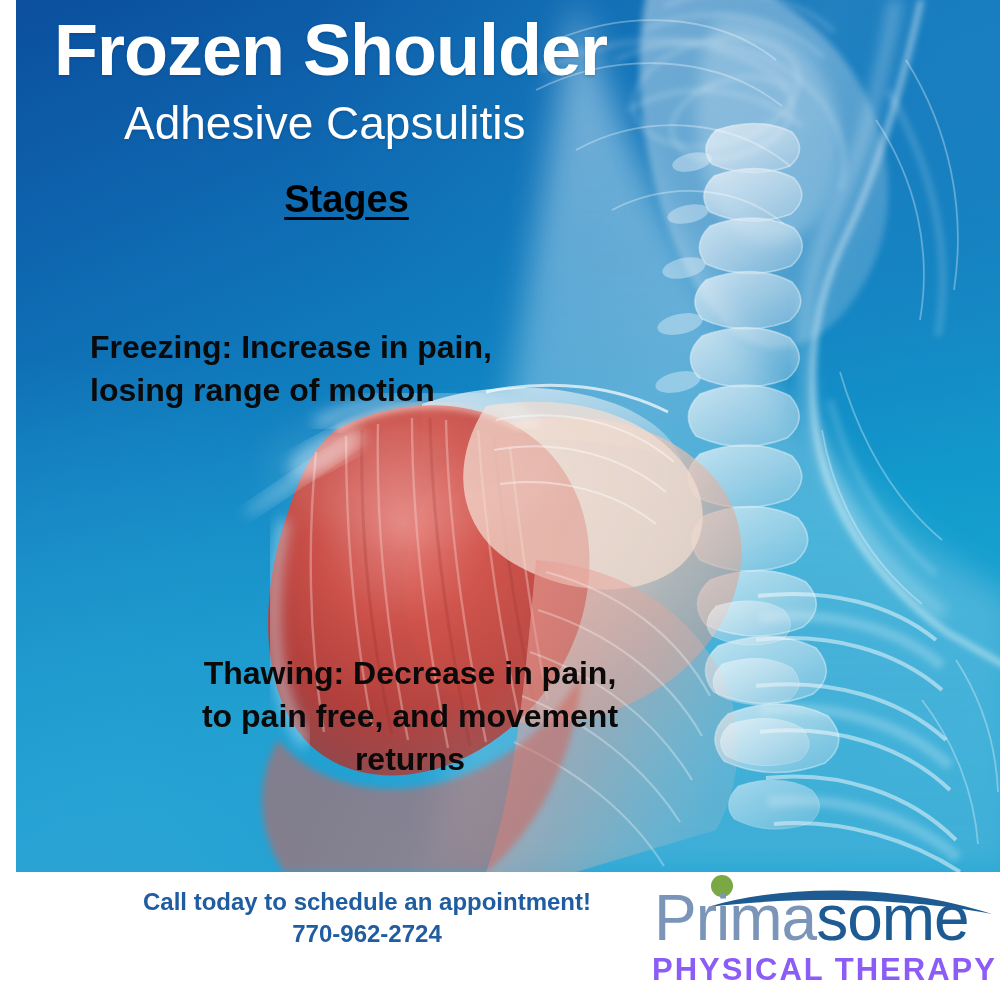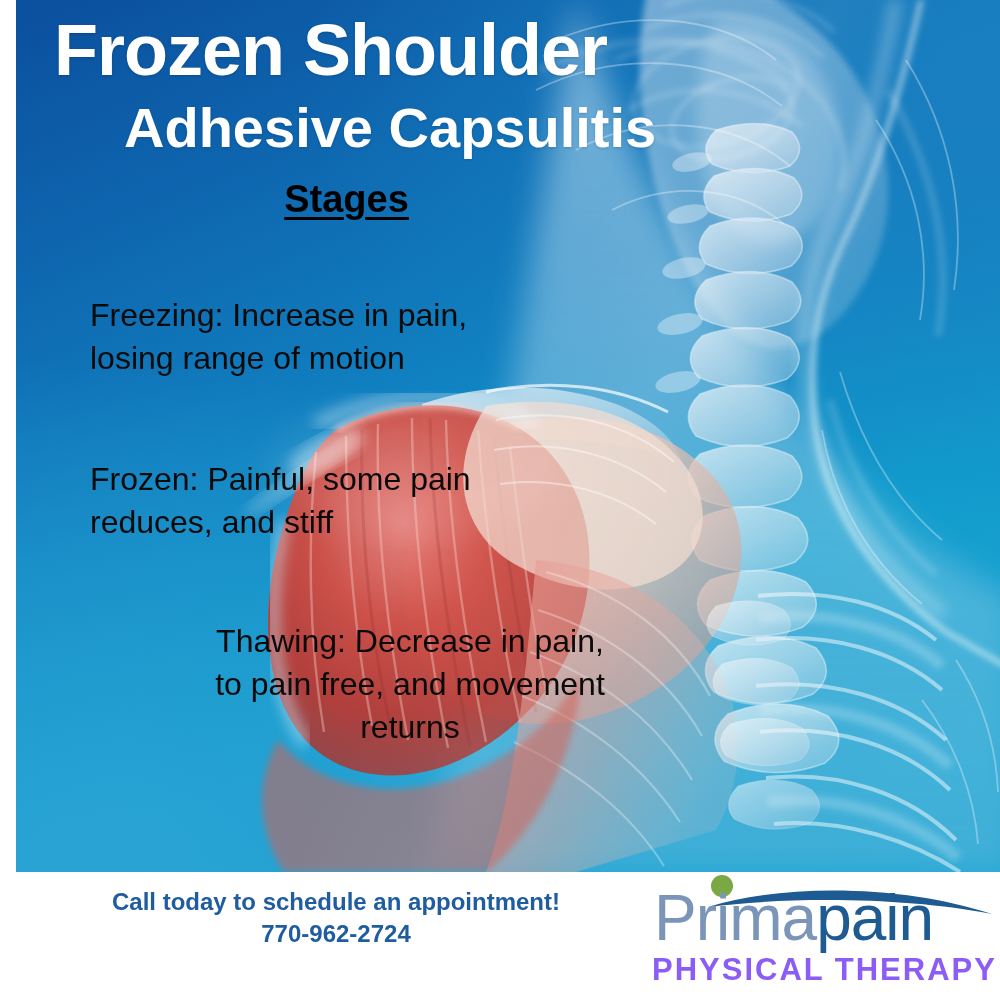--- a/index.html
+++ b/index.html
@@ -54,22 +54,22 @@
     color: #ffffff;
     letter-spacing: -1px;
     line-height: 1;
     white-space: nowrap;
     text-shadow: 0 1px 3px rgba(0,40,80,0.28);
   }
   #subtitle {
     position: absolute;
     left: 108px;
     top: 100px;
-    font-size: 56px;
-    font-weight: bold;
+    font-size: 46px;
+    font-weight: normal;
     color: #ffffff;
     line-height: 1;
     white-space: nowrap;
     text-shadow: 0 1px 3px rgba(0,40,80,0.22);
     text-align: center;
   }
   #stages-heading {
     position: absolute;
     left: 0; right: 0;
     top: 178px;
@@ -83,46 +83,48 @@
     color: #000000;
     text-decoration: underline;
     text-underline-offset: 5px;
     text-decoration-thickness: 3px;
   }
 
   .stage-block {
     position: absolute;
     left: 74px;
     font-size: 32px;
-    font-weight: normal;
+    font-weight: bold;
     color: #0a0a0a;
     line-height: 1.34;
     white-space: pre-line;
     width: 640px;
+    margin-top: 32px;
   }
   #stage-0 { top: 294px; }
   #stage-1 { top: 458px; }
   #stage-2 { top: 620px; text-align: center; }
 
   
   #footer {
     position: absolute;
     left: 0; top: 872px;
     width: 1000px; height: 128px;
     background: #ffffff;
   }
   #footer-contact {
     position: absolute;
-    left: 16px;
+    left: 0;
     top: 14px;
     width: 640px;
     text-align: center;
     color: #1f5ca0;
     font-weight: bold;
     line-height: 1.32;
+    padding-left: 47px;
   }
   #contact-line-0 { font-size: 24px; }
   #contact-line-1 { font-size: 24px; }
   #contact-line-2 { font-size: 24px; }
 
   
   #logo {
     position: absolute;
     left: 648px;
     top: 2px;
@@ -344,41 +346,39 @@
 
     <div id="title">Frozen Shoulder</div>
     <div id="subtitle">Adhesive Capsulitis</div>
 
     <div id="stages-heading">
       <span>Stages</span>
     </div>
 
     <div class="stage-block" id="stage-0">Freezing: Increase in pain,
 losing range of motion</div>
-    <div class="stage-block" id="stage-1">Frozen: Painful, some pain
-reduces, and stiff</div>
     <div class="stage-block" id="stage-2">Thawing: Decrease in pain,
 to pain free, and movement
 returns</div>
   </div>
 
   <div id="footer">
 
     <div id="footer-contact">
       <div id="contact-line-0">Call today to schedule an appointment!</div>
       <div id="contact-line-1">770-962-2724</div>
     </div>
 
     <div id="logo">
       <svg width="352" height="124" viewBox="0 0 352 124">
 
         <circle cx="74" cy="12" r="11" fill="#7aa845"></circle>
 
         <path d="M60,33 C140,8 260,12 344,40 C262,24 146,22 60,33 Z" fill="#1d5b92"></path>
       </svg>
       <div id="logo-wordmark">
-        <span id="logo-prima">Prima</span><span id="logo-care">pain</span>
+        <span id="logo-prima">Prima</span><span id="logo-care">some</span>
       </div>
       <div id="logo-tagline">PHYSICAL THERAPY</div>
     </div>
   </div>
 
 </div>
 
 </body></html>

